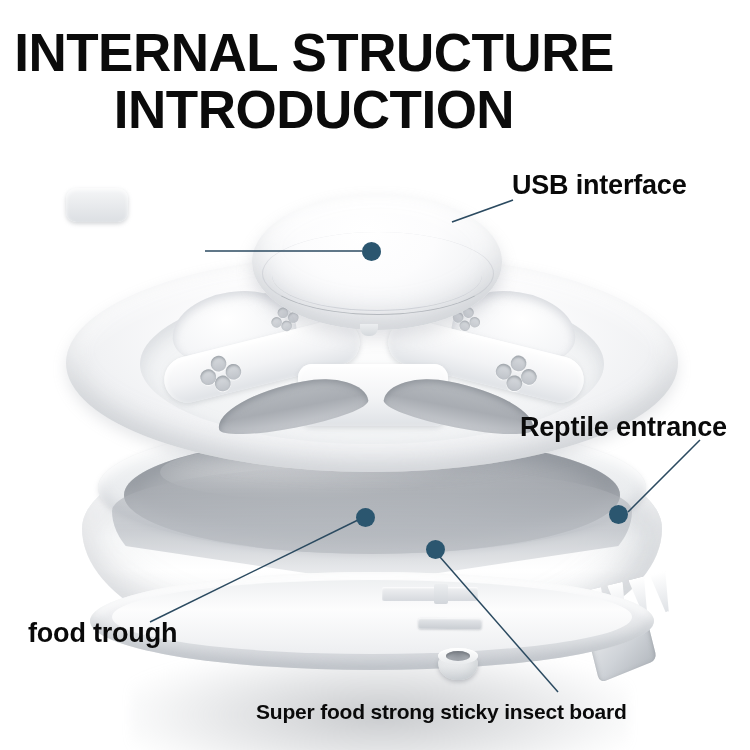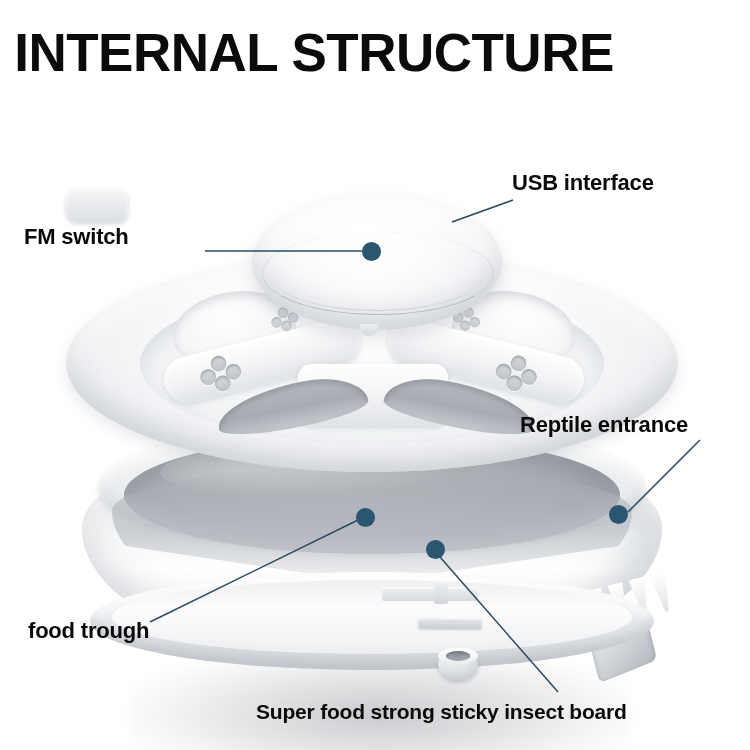--- a/index.html
+++ b/index.html
@@ -271,21 +271,21 @@
   }
   .dome-tab{
     position:absolute;left:294px;top:136px;width:18px;height:12px;
     background:linear-gradient(180deg,#eceef0,#d5d9dd);
     border-radius:0 0 8px 8px;
   }
 
   
   .label{
     position:absolute;color:#0a0a0a;font-weight:700;
-    font-size:22px;white-space:nowrap;letter-spacing:-.2px;
+    font-size:27px;white-space:nowrap;letter-spacing:-.2px;
   }
   .lbl-fm{left:24px;top:224px;}
   .lbl-usb{left:512px;top:170px;}
   .lbl-reptile{left:520px;top:412px;}
   .lbl-food{left:28px;top:618px;}
   .lbl-sticky{left:256px;top:700px;font-size:21px;}
 
   .leaders{position:absolute;left:0;top:0;width:750px;height:750px;pointer-events:none;}
   .dot{
     position:absolute;border-radius:50%;background:#2b566f;
@@ -295,20 +295,21 @@
   .dot-food{left:356px;top:508px;width:19px;height:19px;}
   .dot-sticky{left:426px;top:540px;width:19px;height:19px;}
 </style>
 </head>
 <body>
 
 <div id="page">
 
   <div class="title-block">
     <span class="title-line">INTERNAL STRUCTURE</span>
+    <span class="title-line">INTRODUCTION</span>
   </div>
 
   <div class="stage">
 
     <div class="floor-shadow"></div>
 
     <div class="base">
       <div class="base-shell"></div>
       <div class="base-rim"></div>
       <div class="sticky-board"></div>
@@ -393,19 +394,18 @@
     <line id="ld-reptile" stroke="#2b4a60" stroke-width="1.5" x1="700" y1="440" x2="628" y2="512"></line>
     <line id="ld-food" stroke="#2b4a60" stroke-width="1.5" x1="150" y1="622" x2="358" y2="520"></line>
     <line id="ld-sticky" stroke="#2b4a60" stroke-width="1.5" x1="558" y1="692" x2="440" y2="557"></line>
   </svg>
 
   <div class="dot dot-fm" style="left: 361.5px; top: 241.5px;"></div>
   <div class="dot dot-reptile" style="left: 608.5px; top: 504.5px;"></div>
   <div class="dot dot-food" style="left: 355.5px; top: 507.5px;"></div>
   <div class="dot dot-sticky" style="left: 425.5px; top: 539.5px;"></div>
 
-  <div class="label lbl-fm">FM switch</div>
   <div class="label lbl-usb">USB interface</div>
   <div class="label lbl-food">food trough</div>
   <div class="label lbl-reptile">Reptile entrance</div>
   <div class="label lbl-sticky">Super food strong sticky insect board</div>
 
 </div>
 
 </body></html>

